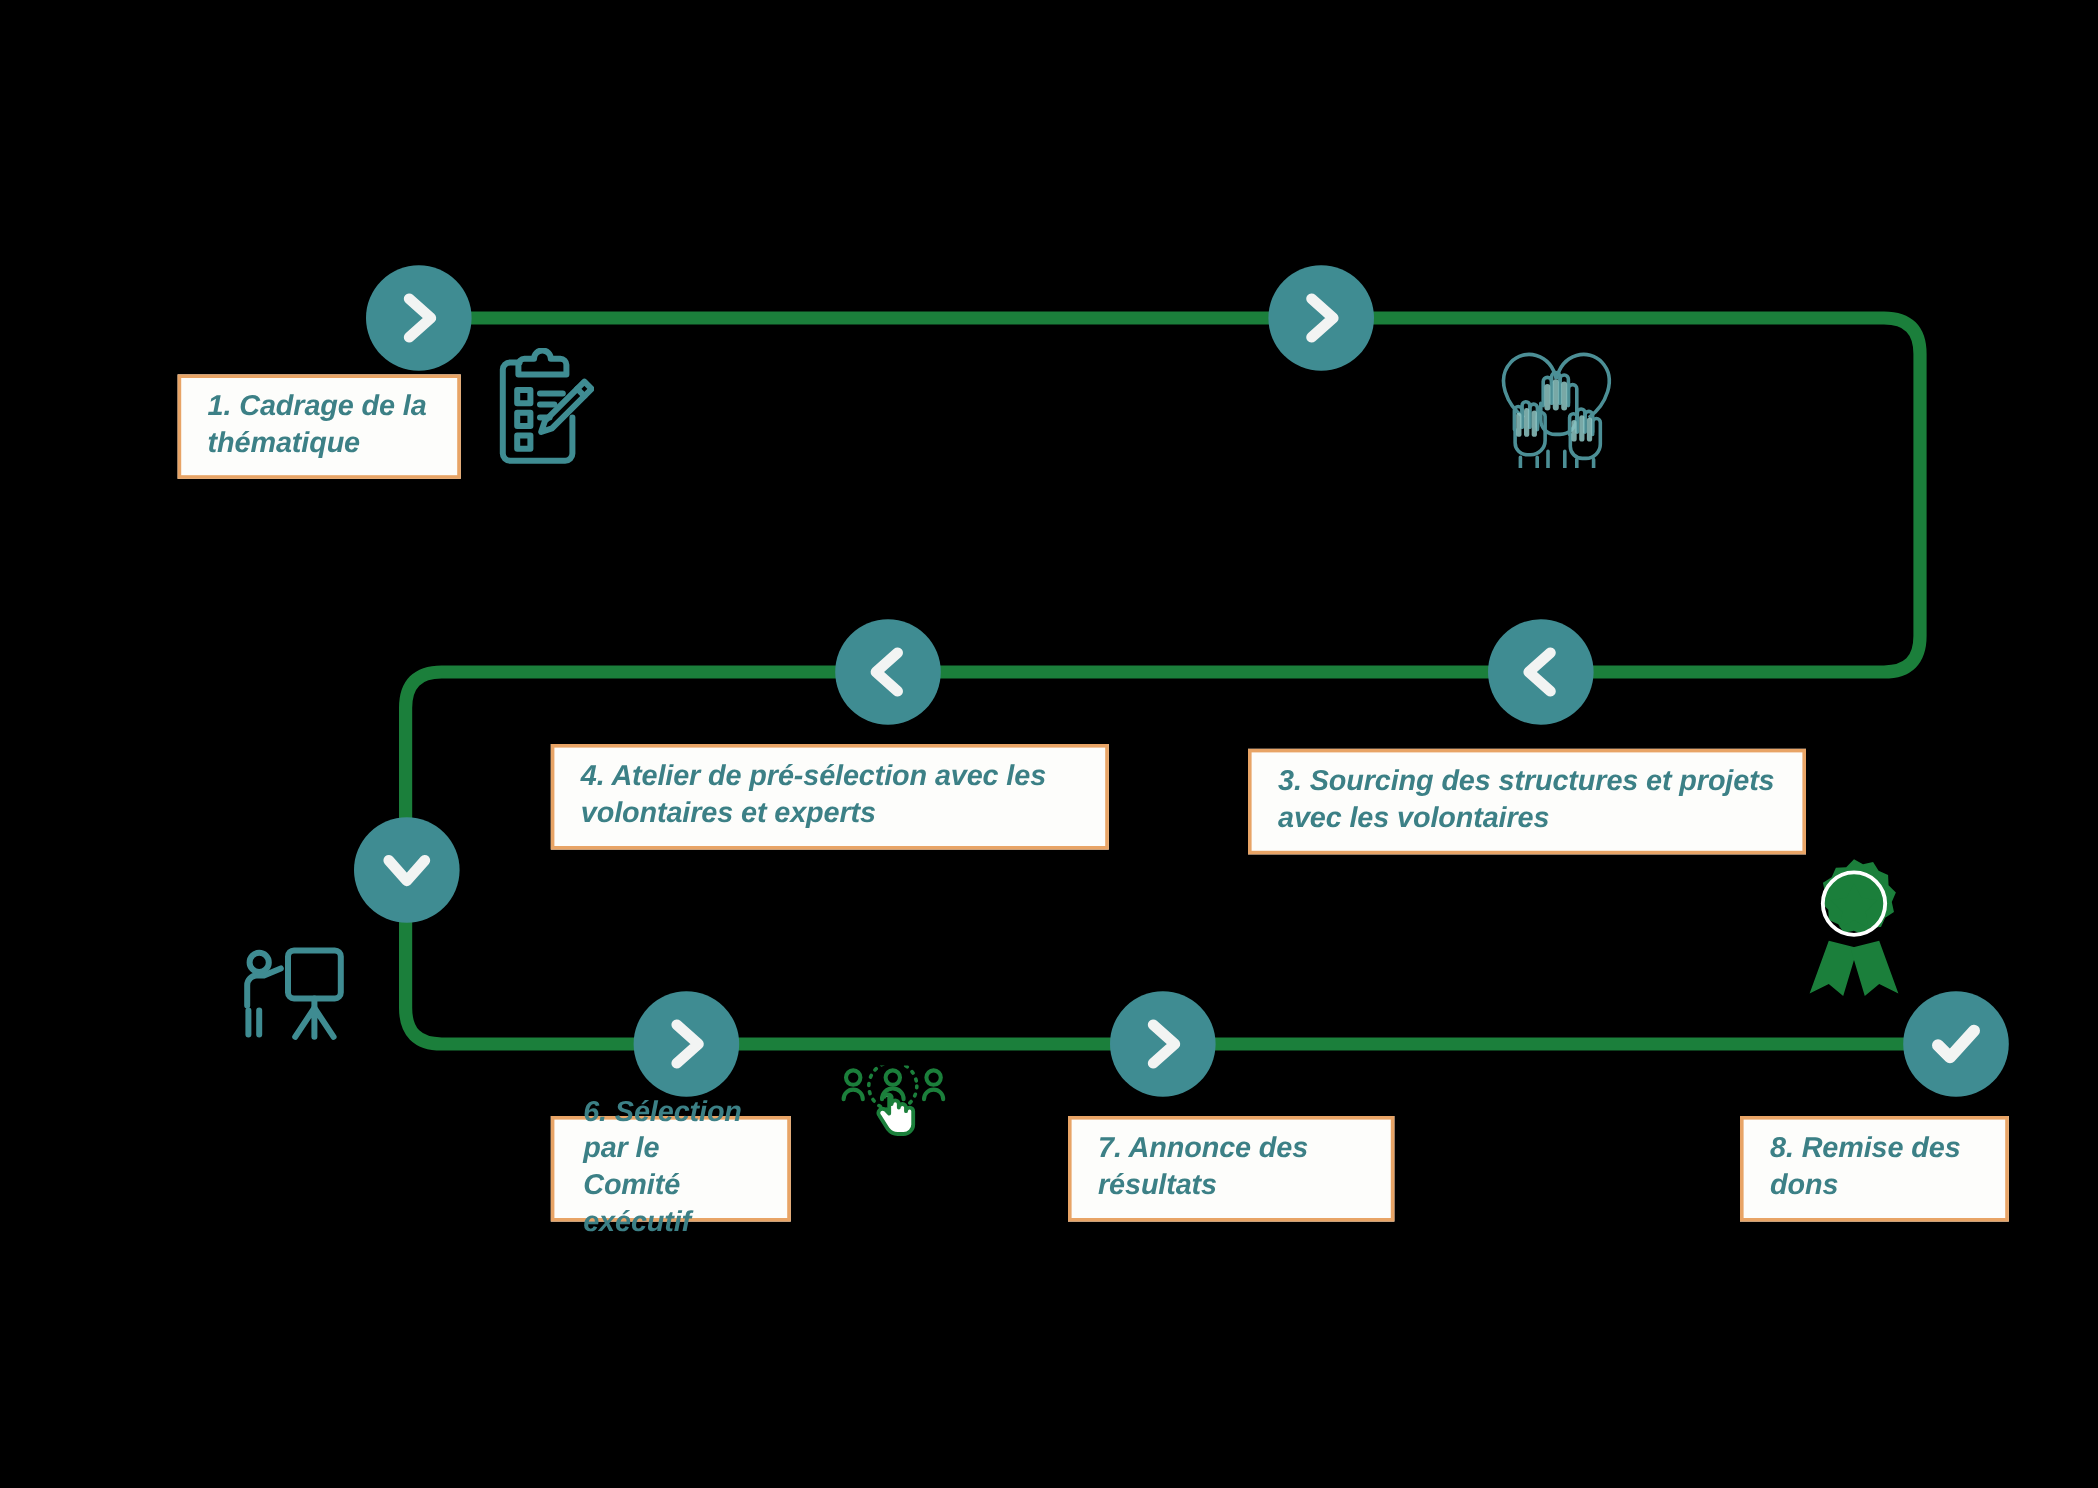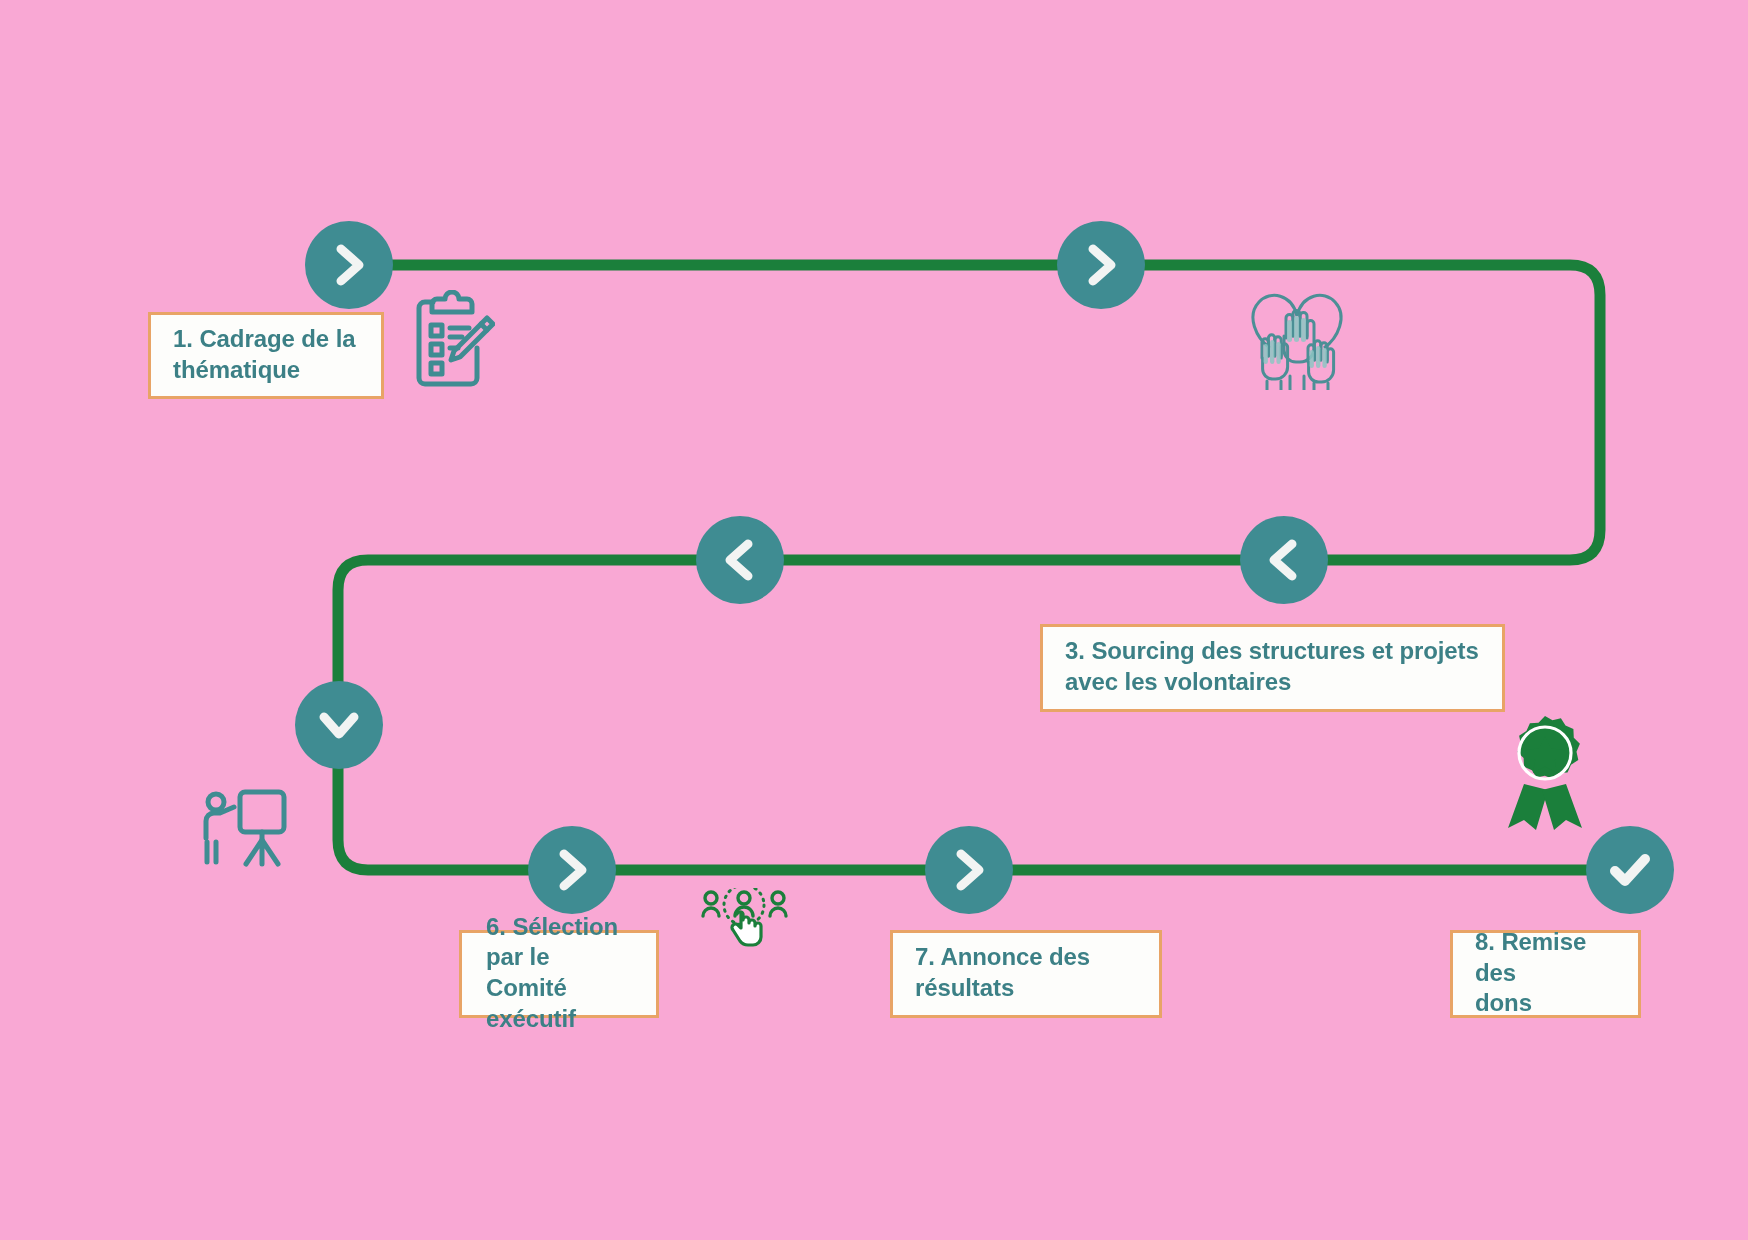--- a/index.html
+++ b/index.html
@@ -9,22 +9,23 @@
     background: #ffffff;
   }
   body {
     font-family: "Liberation Sans", sans-serif;
     -webkit-font-smoothing: antialiased;
   }
   #canvas {
     position: relative;
     width: 1748px;
     height: 1240px;
-    background: #f9a8d4;
+    background: #000000;
     overflow: hidden;
+    font-style: italic;
   }
   #path-svg {
     position: absolute;
     left: 0;
     top: 0;
     width: 1748px;
     height: 1240px;
   }
 
   
@@ -255,30 +256,34 @@
     <span class="step-text">1. Cadrage de la
 thématique</span>
   </div>
 
 
   <div class="step-box" style="left:1040px; top:624px; width:465px; height:88px;">
     <span class="step-text">3. Sourcing des structures et projets
 avec les volontaires</span>
   </div>
 
+  <div class="step-box" style="left:459px; top:620px; width:465px; height:88px;">
+    <span class="step-text">4. Atelier de pré-sélection avec les
+volontaires et experts</span>
+  </div>
 
 
   <div class="step-box" style="left:459px; top:930px; width:200px; height:88px;padding-left:24px;">
     <span class="step-text">6. Sélection par le
 Comité exécutif</span>
   </div>
 
   <div class="step-box" style="left:890px; top:930px; width:272px; height:88px;">
     <span class="step-text">7. Annonce des
 résultats</span>
   </div>
 
-  <div class="step-box" style="left:1450px; top:930px; width:191px; height:88px;">
+  <div class="step-box" style="left:1450px; top:930px; width:224px; height:88px;">
     <span class="step-text">8. Remise des
 dons</span>
   </div>
 
 </div>
 
 </body></html>

